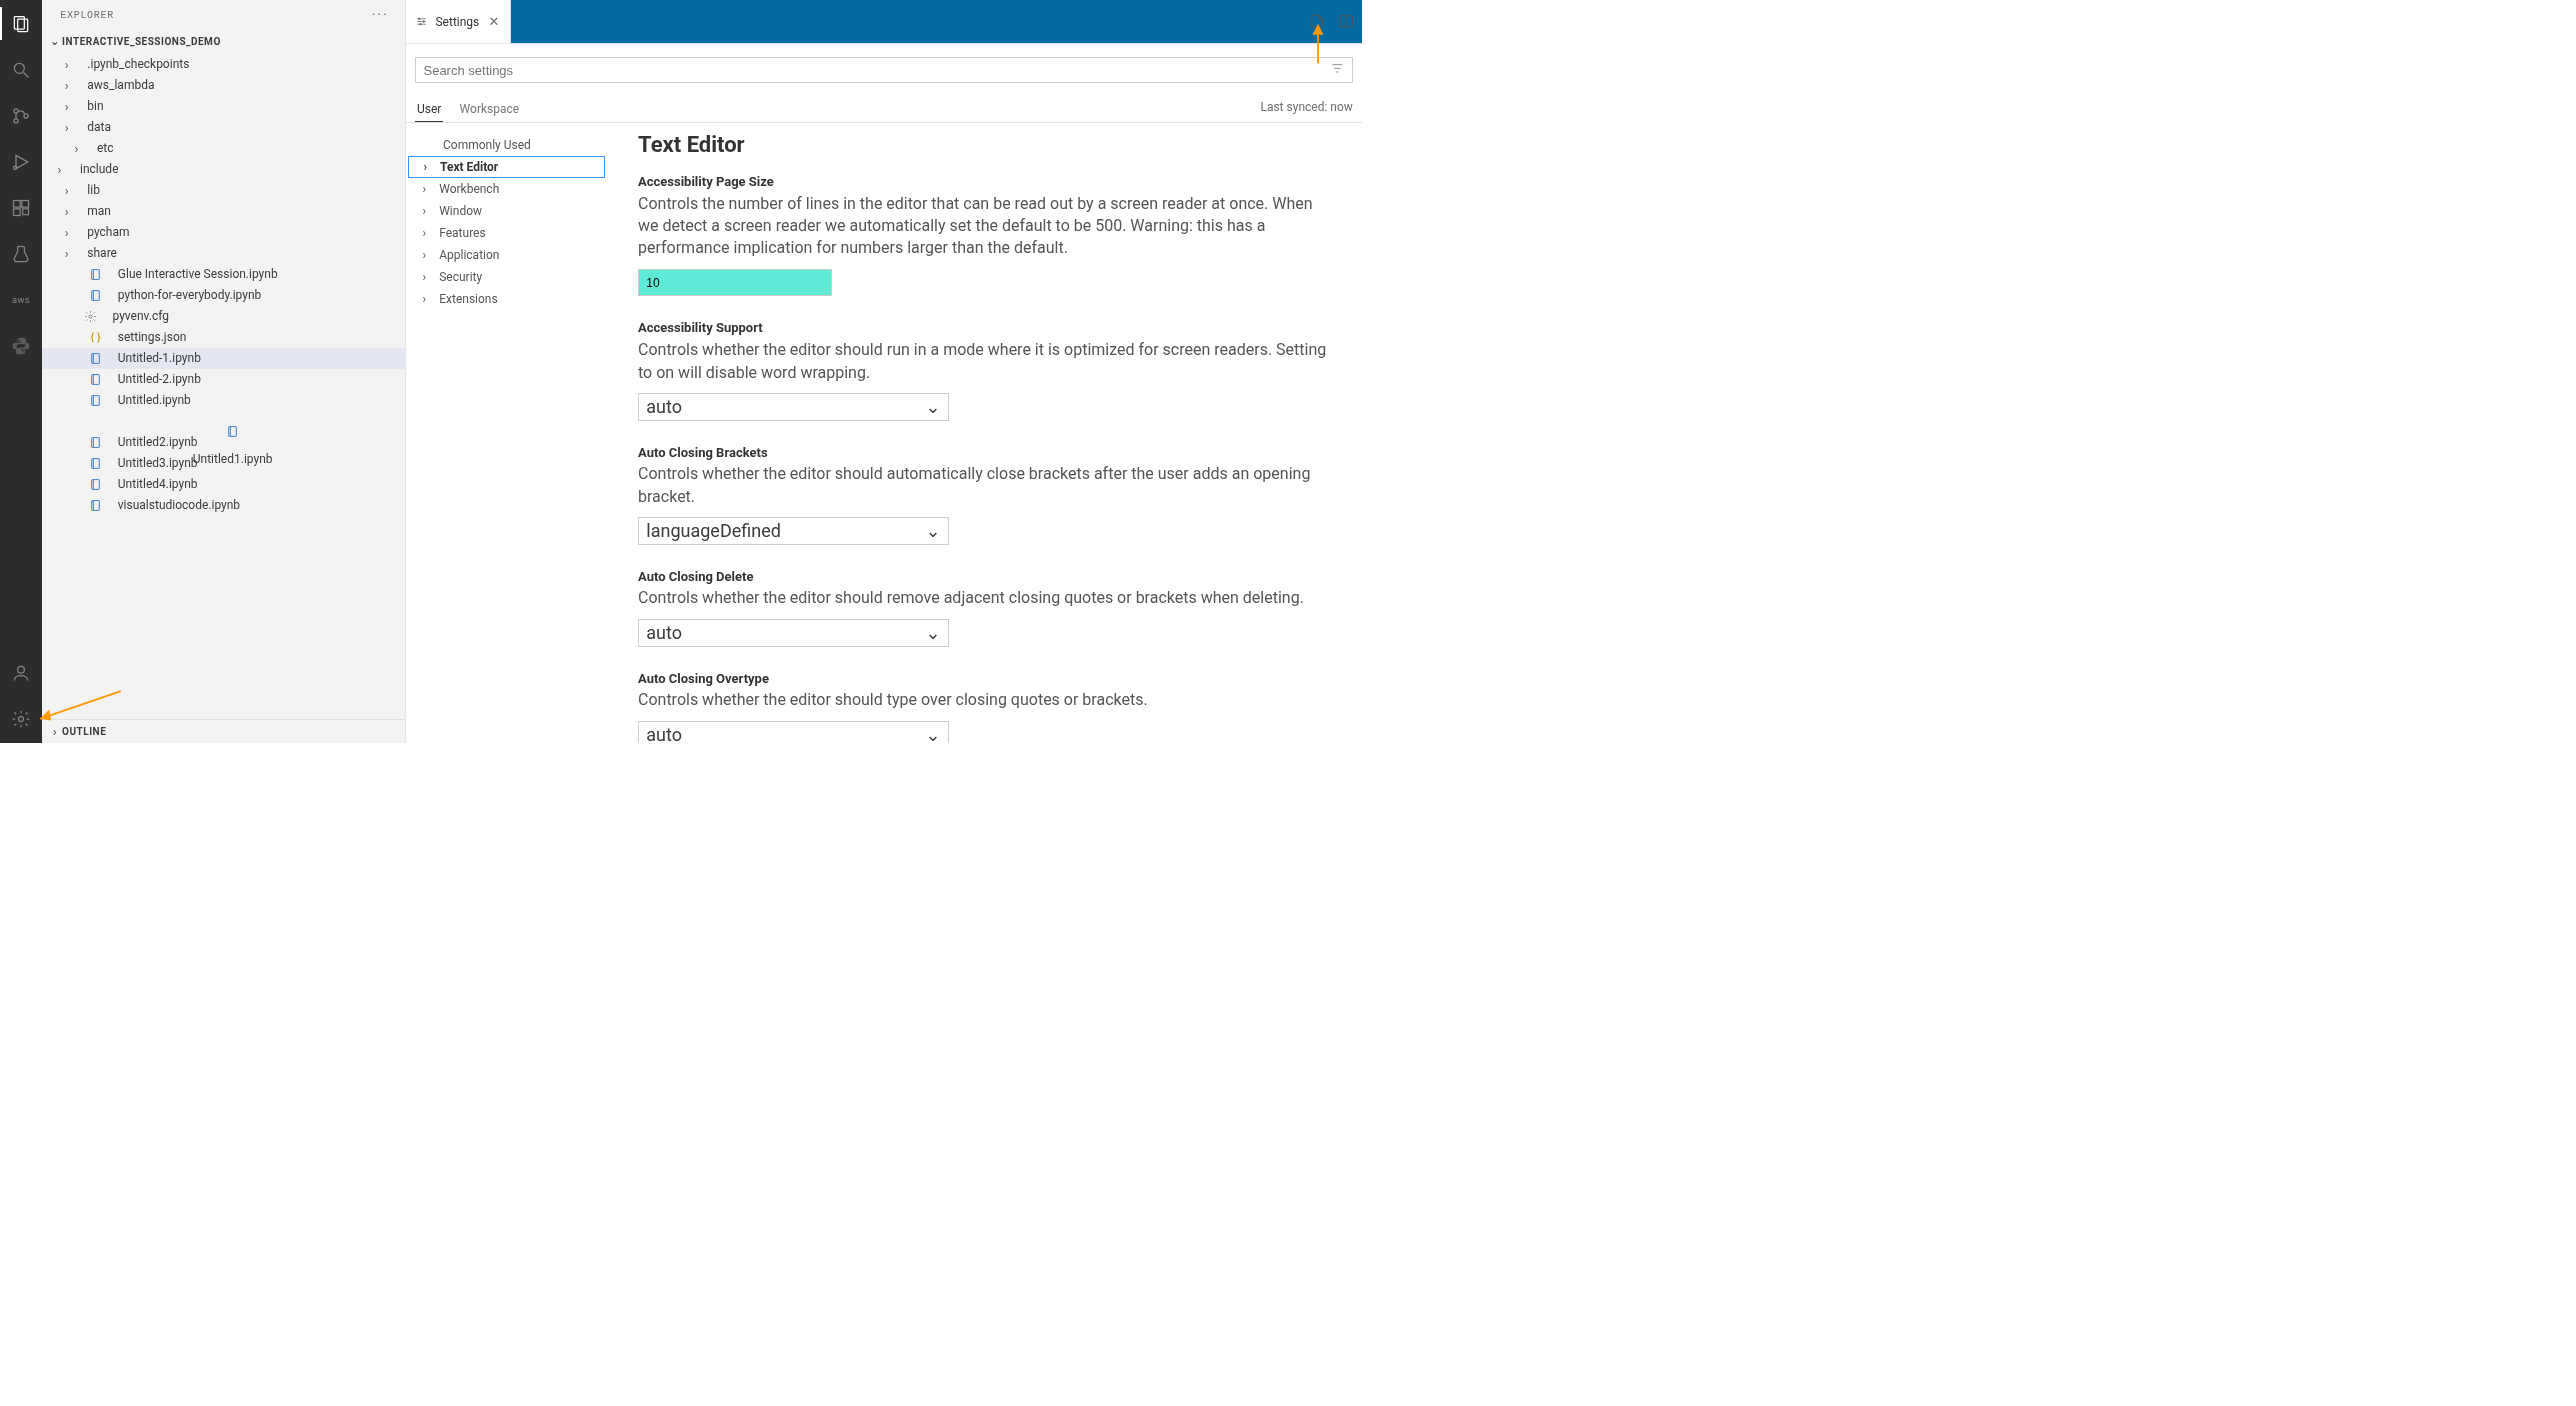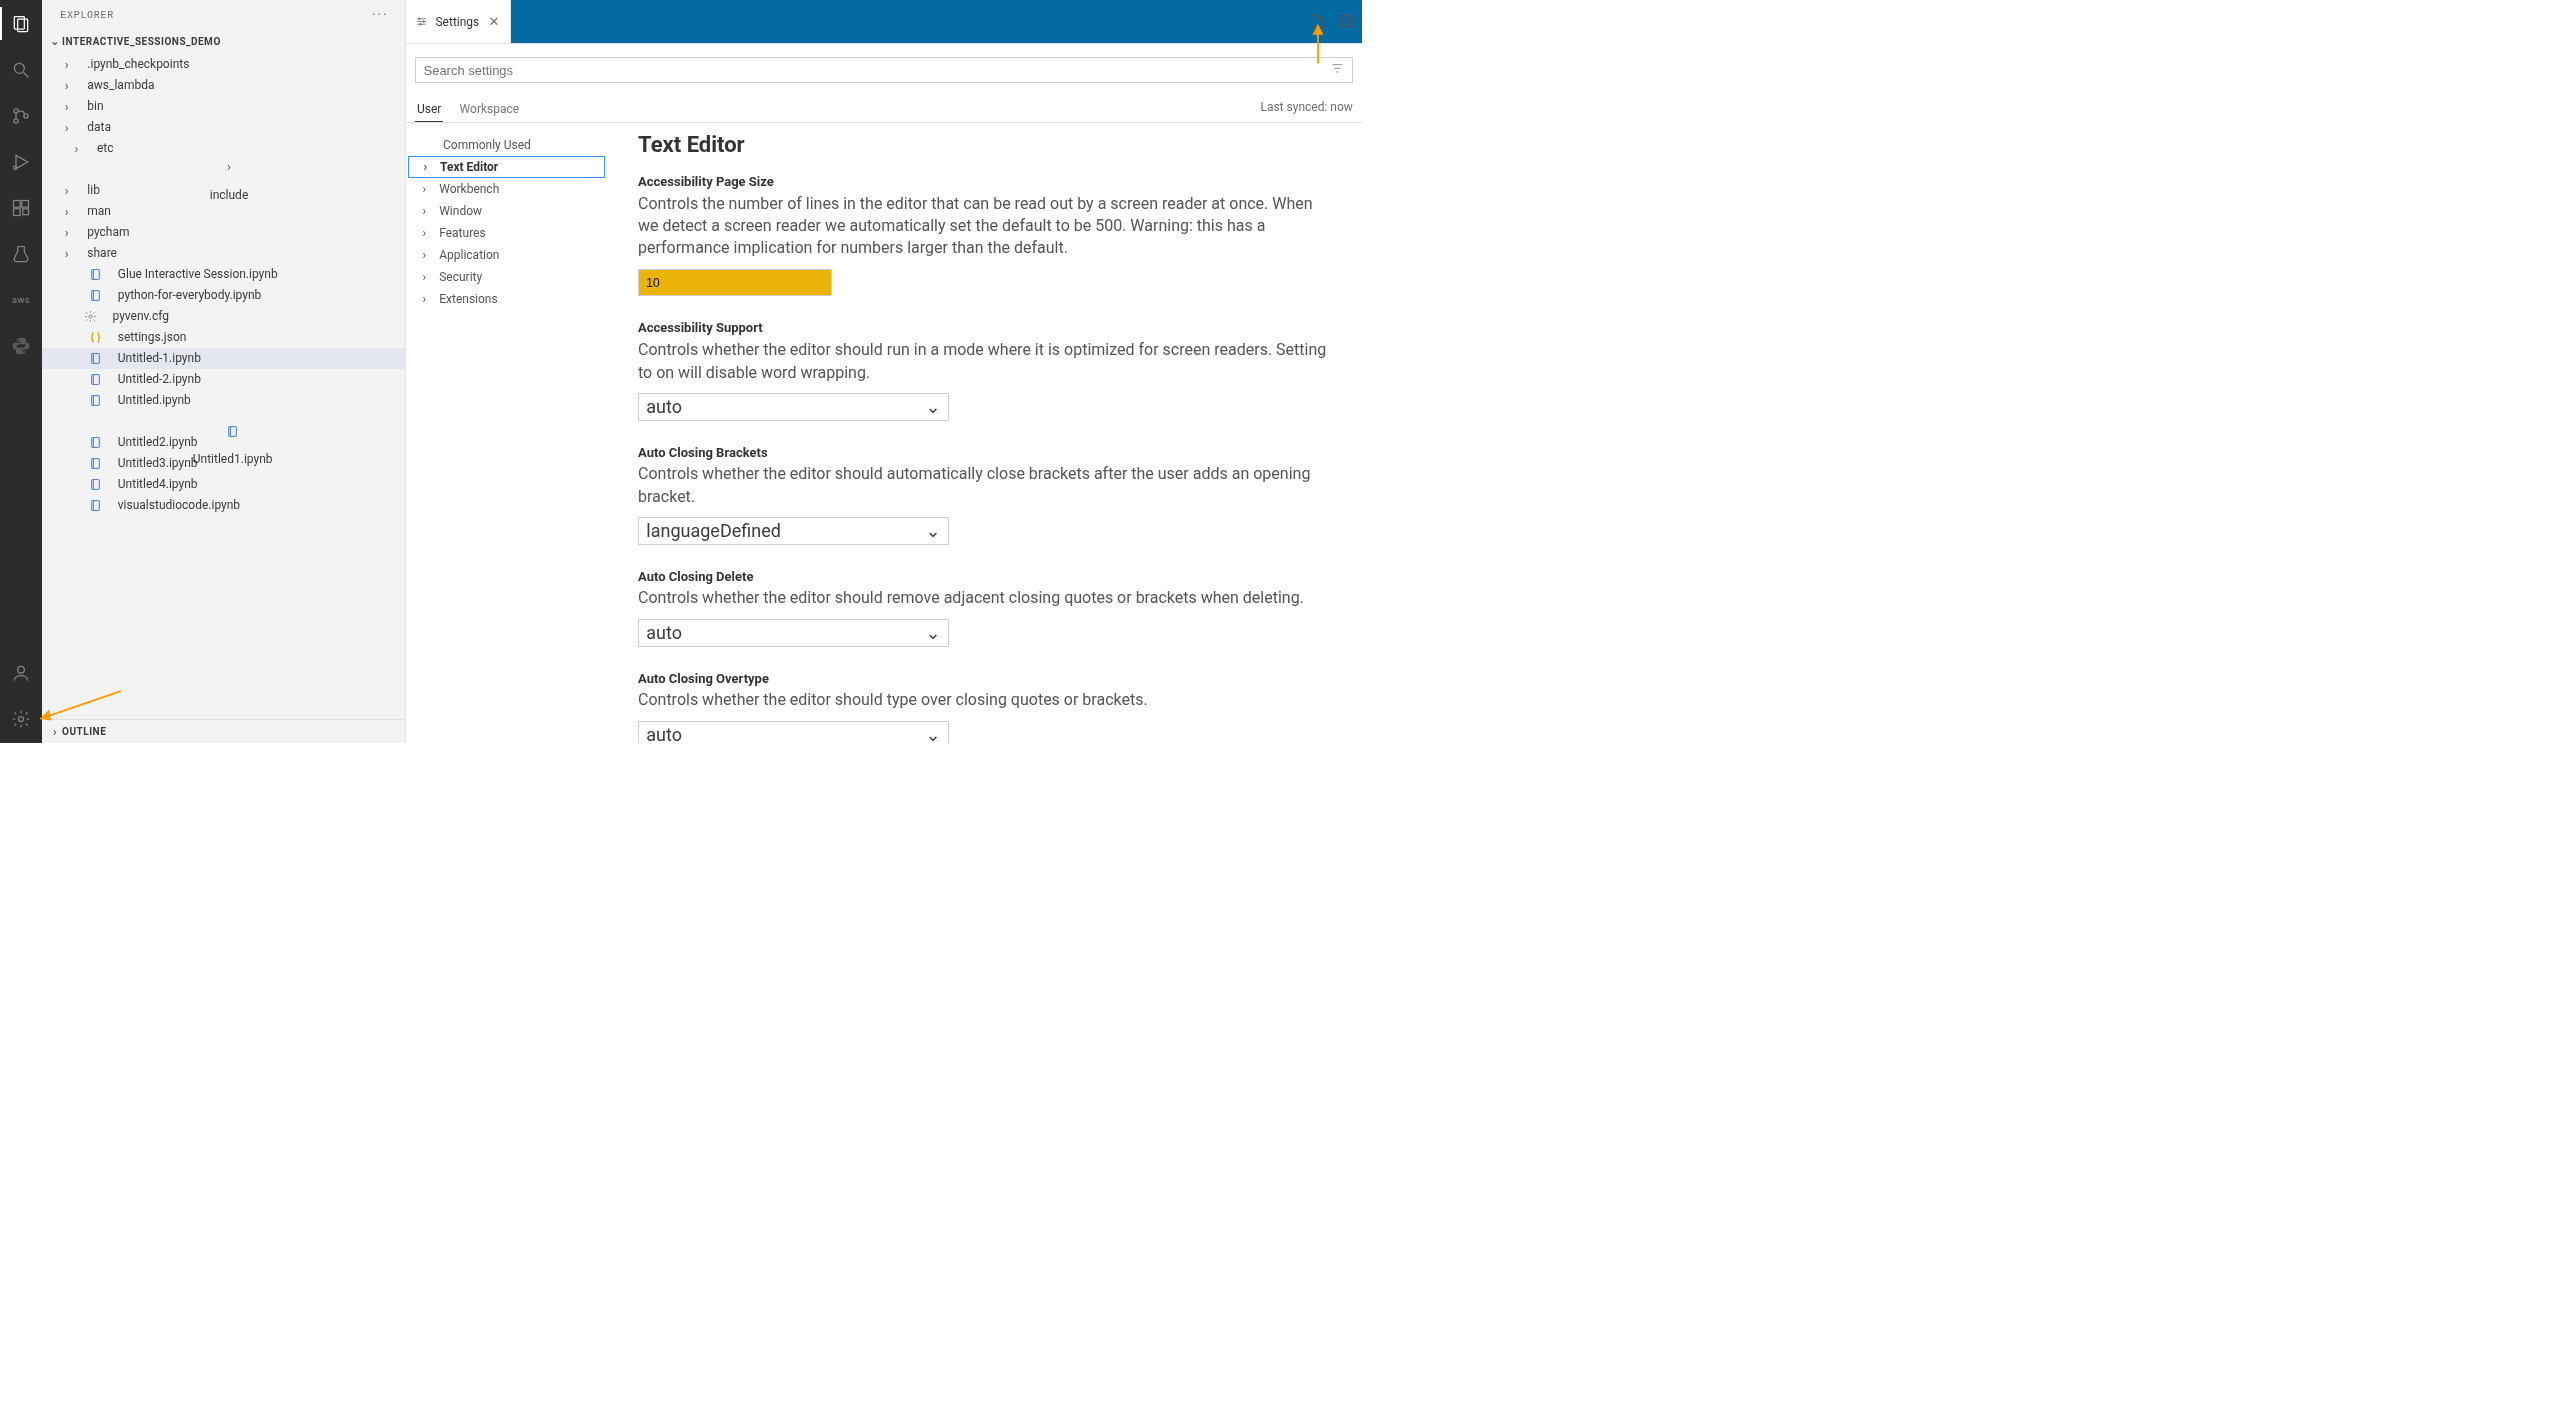--- a/index.html
+++ b/index.html
@@ -195,21 +195,21 @@
 .settings-detail {
   flex:1; padding: 9.2px 22px 18.3px 31px; overflow-y:auto;
 }
 .settings-heading {
   font-size: 22px; font-weight: 700; color:#333; margin-bottom: 16.5px;
 }
 .setting-block { margin-bottom: 24px; max-width: 696px;}
 .setting-title { font-size: 13px; font-weight: 700; color:#333; margin-bottom: 3.7px;}
 .setting-desc { font-size: 16px; color:#555; line-height: 1.4; margin-bottom: 9.2px;}
 .setting-input {
-  border:0.9px solid #cecece; height:27.5px; width:194px; padding:0 7.3px; font-size:12px; background:#eab308;
+  border:0.9px solid #cecece; height:27.5px; width:194px; padding:0 7.3px; font-size:12px; background:#5eead4;
 }
 .setting-select {
   border:0.9px solid #cecece; height:27.5px; width:311px; padding:0 7.3px; font-size:18px;
   display:flex; align-items:center; justify-content:space-between; background:#fff; cursor:pointer;
 }
 .arrow-annotation { position: fixed; z-index: 999; pointer-events: none; }
 .arrow-line { stroke:#ff9900; stroke-width:2;}
 .arrow-head { fill:#ff9900;}
 </style>
 </head>
@@ -307,21 +307,21 @@
         <span class="tree-label">bin</span>
       </div>
       <div class="tree-row folder" style="padding-left: 18.3px;">
         <span class="tree-chev"></span>
         <span class="tree-label">data</span>
       </div>
       <div class="tree-row folder" style="padding-left: 28px;">
         <span class="tree-chev"></span>
         <span class="tree-label">etc</span>
       </div>
-      <div class="tree-row folder" style="padding-left: 11px; flex-direction: column;">
+      <div class="tree-row folder" style="padding-left: 11px;">
         <span class="tree-chev"></span>
         <span class="tree-label">include</span>
       </div>
       <div class="tree-row folder" style="padding-left: 18.3px;">
         <span class="tree-chev"></span>
         <span class="tree-label">lib</span>
       </div>
       <div class="tree-row folder" style="padding-left: 18.3px;">
         <span class="tree-chev"></span>
         <span class="tree-label">man</span>

